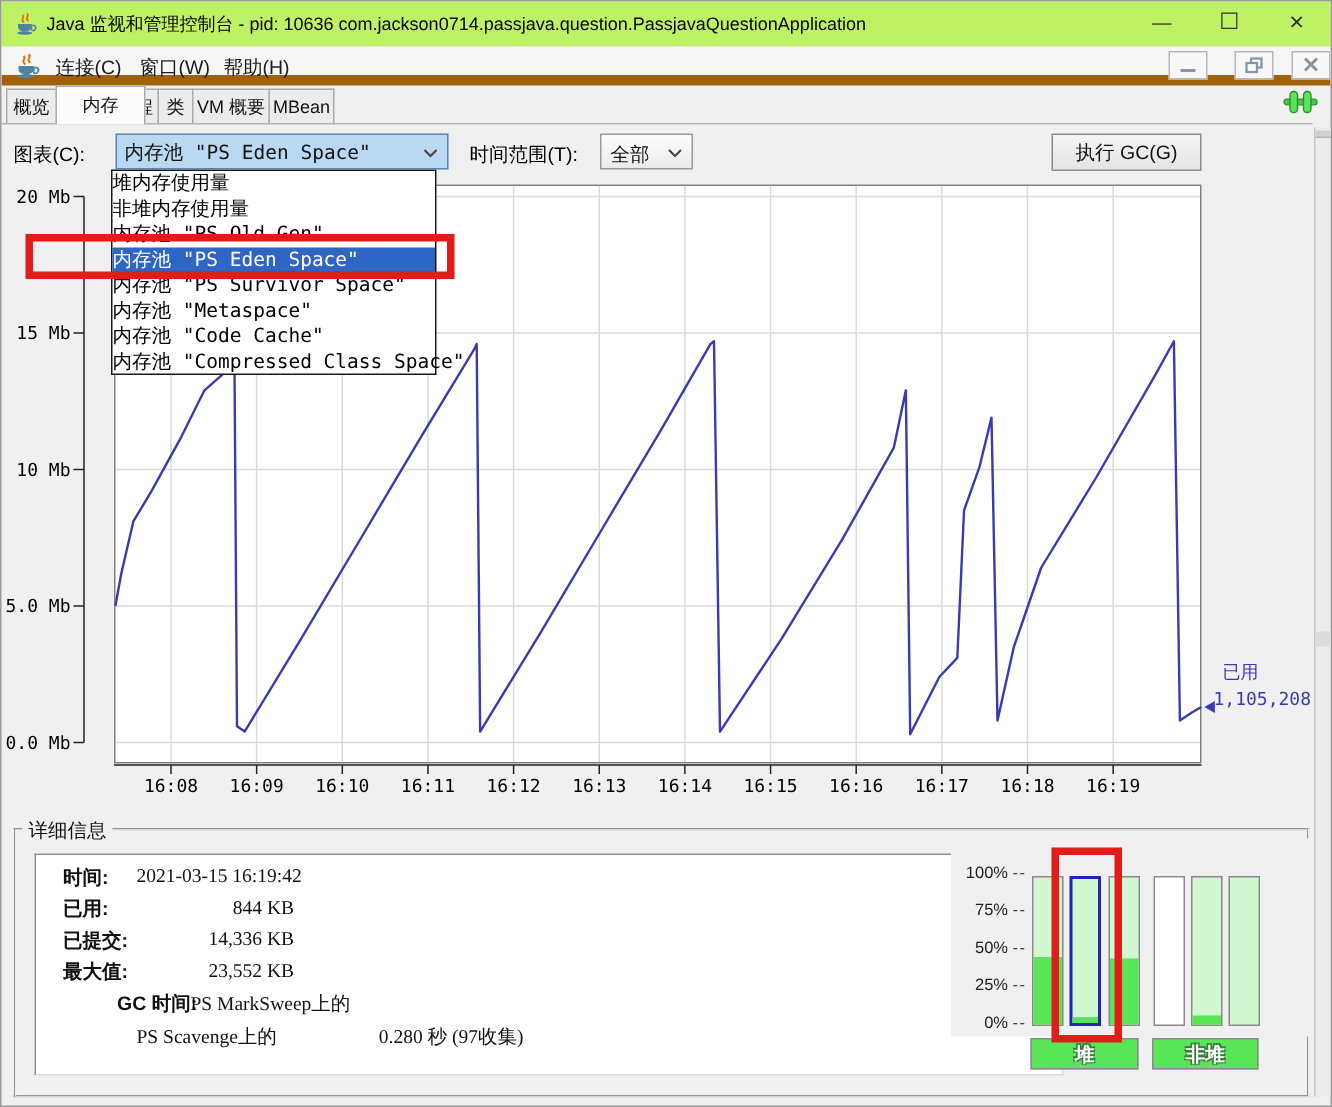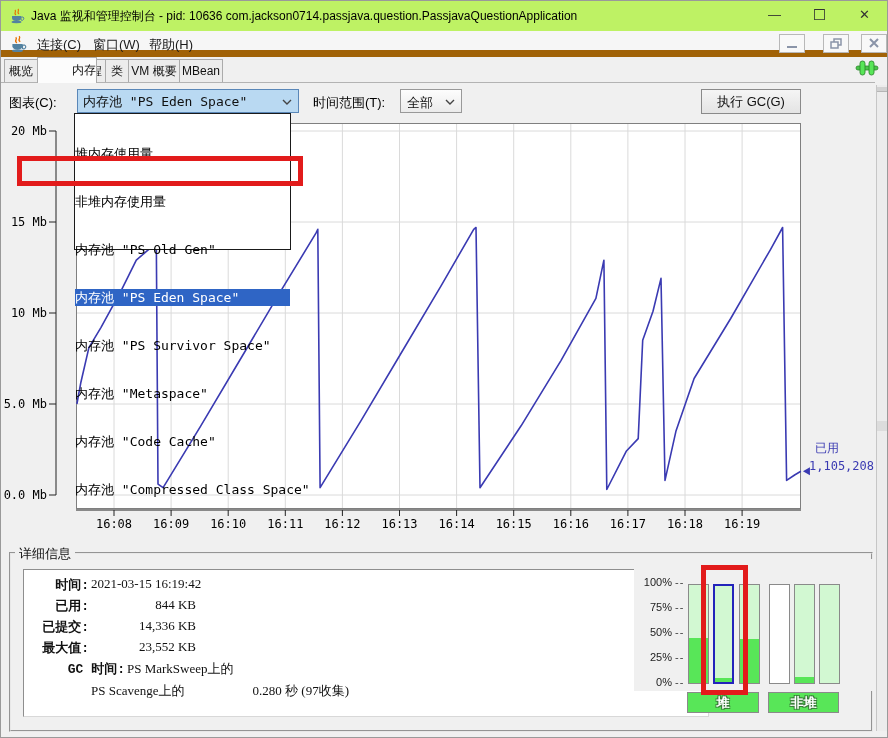--- a/index.html
+++ b/index.html
@@ -28,30 +28,30 @@
   #combo-time{position:absolute;left:399px;top:88px;width:62px;height:24px;background:linear-gradient(#fdfdfd,#ebebeb);border:1px solid #999;box-sizing:border-box;}
   #combo-time .val{position:absolute;left:6px;top:4px;font-size:13px;}
   .chev{position:absolute;right:6px;top:9px;width:10px;height:6px;}
   .chev svg{display:block;}
   #gc-btn{position:absolute;left:700px;top:88px;width:100px;height:25px;background:linear-gradient(#f5f5f5,#e4e4e4);border:1px solid #8a8a8a;box-sizing:border-box;text-align:center;line-height:23px;font-size:13px;}
   
   #plot-bg{position:absolute;left:75px;top:122px;width:725px;height:386px;background:#ffffff;border:1px solid #7f7f7f;box-sizing:border-box;}
   #chart-svg{position:absolute;left:0;top:0;width:874px;height:545px;z-index:1;}
   
   #dropdown{position:absolute;left:73px;top:112px;width:217px;height:137px;background:#ffffff;border:1px solid #1a1a1a;box-sizing:border-box;z-index:5;}
-  .dd-item{position:relative;height:17px;line-height:17px;font-size:13px;font-family:"DejaVu Sans Mono",monospace;padding-left:0;white-space:nowrap;color:#000;margin-top:31px;}
+  .dd-item{position:relative;height:17px;line-height:17px;font-size:13px;font-family:"DejaVu Sans Mono",monospace;padding-left:0;white-space:nowrap;color:#000;}
   .dd-item.sel{background:#2f65c5;color:#ffffff;}
   
   .red-box{position:absolute;border:5px solid #e21b1b;box-sizing:border-box;z-index:9;pointer-events:none;}
   
   #detail-group{position:absolute;left:8px;top:551px;width:864px;height:180px;border:2px groove #e8e8e8;box-sizing:border-box;}
   #detail-title{position:absolute;left:14px;top:544px;background:#f0f0f0;padding:0 4px;font-size:13px;z-index:3;}
   #detail-panel{position:absolute;left:22px;top:568px;width:686px;height:148px;background:#ffffff;border-top:1px solid #8e8e8e;border-left:1px solid #8e8e8e;border-right:1px solid #d8d8d8;border-bottom:1px solid #d8d8d8;box-sizing:border-box;}
   .d-row{position:absolute;left:24px;width:660px;height:20px;font-size:13px;}
-  .d-label{position:absolute;left:4px;width:60px;text-align:right;font-weight:bold;white-space:nowrap;font-family:Liberation Mono, monospace;}
+  .d-label{position:absolute;left:17px;width:60px;text-align:left;font-weight:bold;white-space:nowrap;}
   .d-val{position:absolute;left:66px;font-family:"Liberation Serif",serif;white-space:nowrap;}
   .d-num{position:absolute;left:66px;width:105px;text-align:right;font-family:"Liberation Serif",serif;}
   .d-sec{position:absolute;text-align:right;font-family:"Liberation Serif",serif;}
   
   #pools{position:absolute;left:633px;top:558px;width:239px;height:132px;background:#f0f0f0;}
   .pct-row{position:absolute;left:0;width:38px;text-align:right;font-size:11px;color:#222;}
   .pct-tick{position:absolute;left:41px;font-size:11px;color:#444;letter-spacing:1px;}
   .pool-bar{position:absolute;width:21px;height:100px;border:1px solid #8a8a8a;box-sizing:border-box;background:#ffffff;}
   .pool-bar.light{background:#d2f8d2;}
   .pool-bar.sel{border:2px solid #2323bb;}
@@ -109,21 +109,21 @@
     <div class="frame-btn" style="left:860px">
       <svg class="icon-svg" width="24" height="17" viewBox="0 0 24 17">
           <path d="M8 4 L16 12 M16 4 L8 12" stroke="#8a94a8" stroke-width="2"></path>
         </svg>
     </div>
   </div>
 
   <div id="tabs">
     <div class="tabline"></div>
   <div class="tab" style="left: 3px; width: 34px;">概览</div>
-      <div class="tab active" style="left: 36px; width: 60px; text-align: right;">内存</div>
+      <div class="tab active" style="left: 36px; width: 60px;">内存</div>
       <div class="tab" style="left: 73px; width: 32px;">线程</div>
       <div class="tab" style="left: 104px; width: 24px;">类</div>
       <div class="tab" style="left: 127px; width: 52px;">VM 概要</div>
       <div class="tab" style="left: 178px; width: 44px;">MBean</div>
     </div>
 
   <svg class="icon-svg" style="position:absolute;left:854px;top:59px;z-index:3" width="24" height="16" viewBox="0 0 24 16">
     <rect x="1" y="6" width="22" height="4" rx="2" fill="#49c549" stroke="#2d8a2d" stroke-width="0.8"></rect>
     <rect x="5" y="1" width="5" height="14" rx="2.4" fill="#58e658" stroke="#2d8a2d" stroke-width="0.9"></rect>
     <rect x="14" y="1" width="5" height="14" rx="2.4" fill="#58e658" stroke="#2d8a2d" stroke-width="0.9"></rect>

